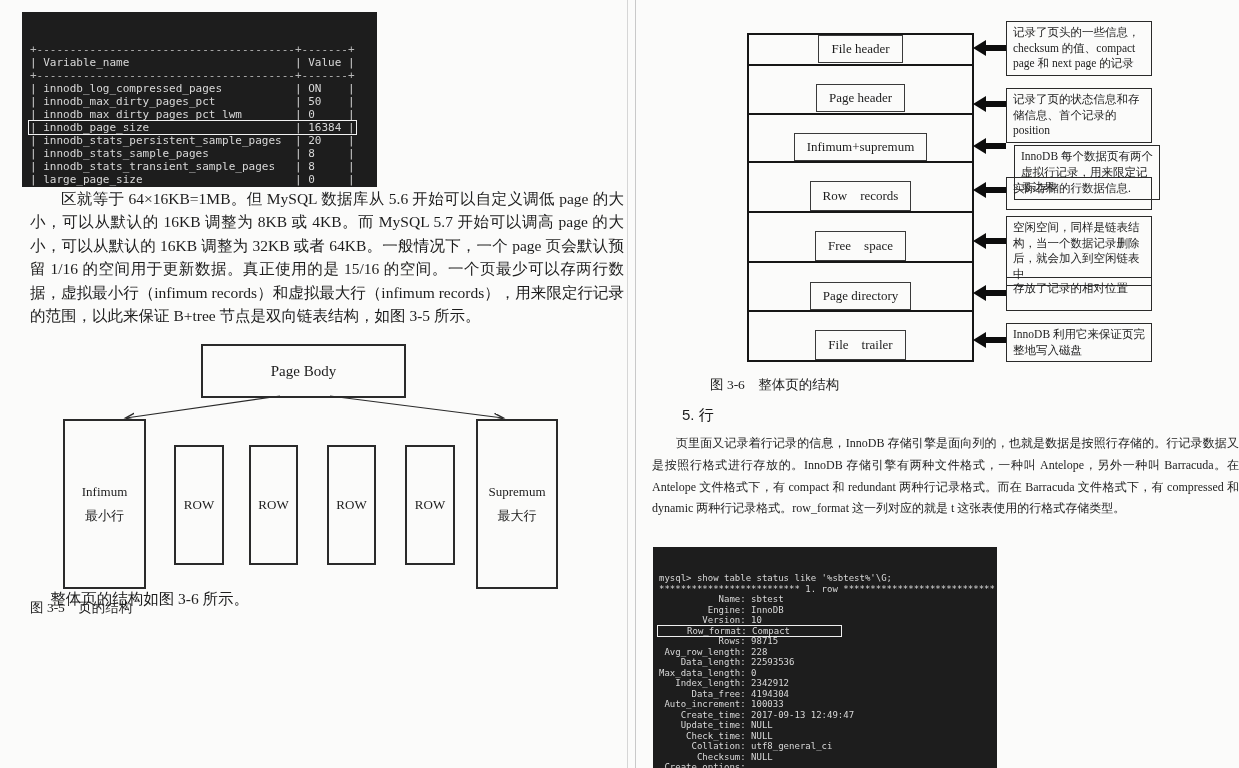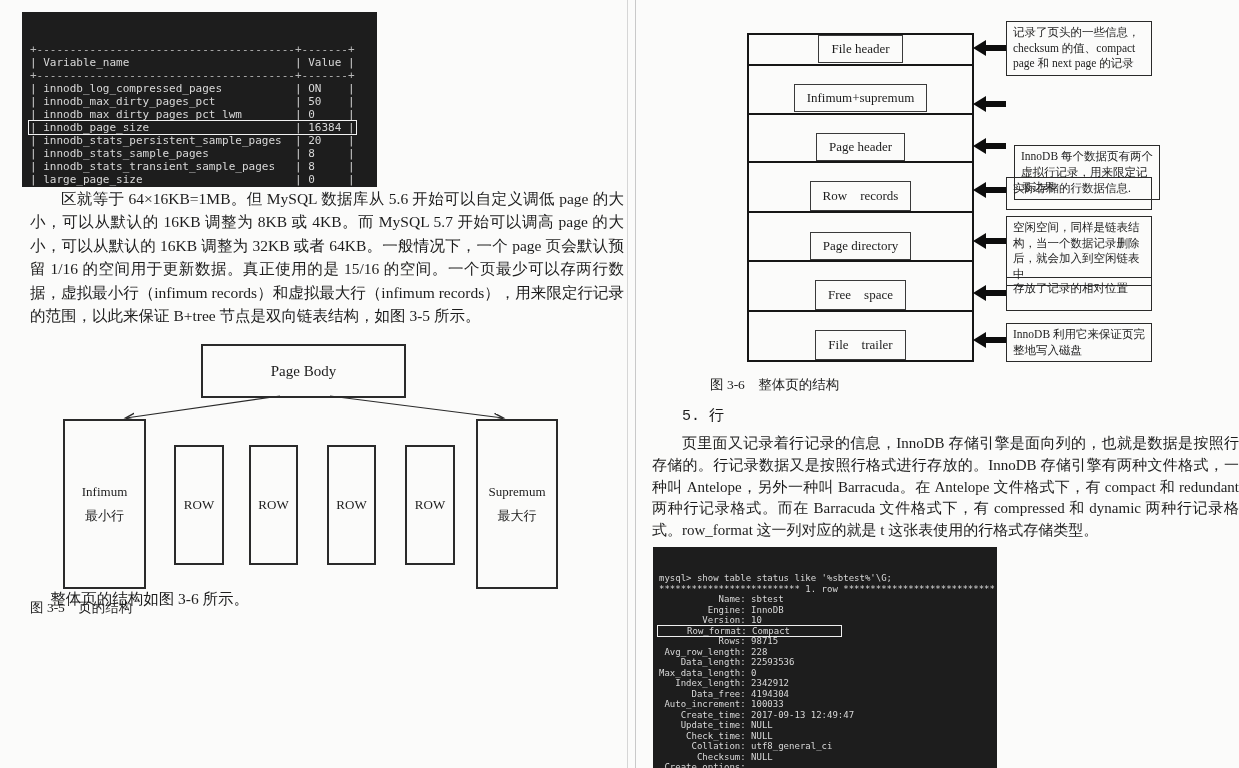--- a/index.html
+++ b/index.html
@@ -22,23 +22,23 @@
   #term1{left:22px;top:12px;width:347px;height:170px;font-size:11px;line-height:13px;padding:5px 0 0 8px;}
   #term2{left:653px;top:547px;width:338px;height:221px;font-size:9px;line-height:10.5px;padding:5px 0 0 6px;}
   .tline{white-space:pre;}
   .tline.dim{color:#b9b9b9;}
   .hl{display:inline-block;border:1px solid #f2f2f2;margin:-1px -2px;padding:0 1px;}
   .hl2{display:inline-block;border:1px solid #f0f0f0;margin:-1px 2px -1px -2px;padding:0 2px;}
 
   
   .para{margin:0;text-align:justify;text-indent:2em;}
   #left-para{left:30px;top:187px;width:594px;font-size:15.5px;line-height:23.4px;}
-  #right-para{left:652px;top:433px;width:587px;font-size:15px;line-height:21.8px;}
+  #right-para{left:652px;top:433px;width:587px;font-size:12px;line-height:21.8px;}
   #closing{left:30px;top:589px;font-size:15.5px;text-indent:1.3em;margin:0;}
-  #h5{left:682px;top:406px;margin:0;font-family:Liberation Mono, monospace;
+  #h5{left:682px;top:406px;margin:0;font-family:Liberation Sans, sans-serif;
       font-size:15px;font-weight:500;}
 
   
   #fig35{left:30px;top:335px;width:595px;height:292px;margin:0;}
   .dbox{position:absolute;border:2px solid #2a2a2a;display:flex;align-items:center;
         justify-content:center;background:transparent;}
   #pbody{left:171px;top:9px;width:201px;height:50px;font-size:15px;}
   #infimum{left:33px;top:84px;width:79px;height:166px;flex-direction:column;gap:7px;font-size:13px;}
   #supremum{left:446px;top:84px;width:78px;height:166px;flex-direction:column;gap:7px;font-size:13px;}
   .rowbox{position:absolute;top:110px;height:116px;border:2px solid #2a2a2a;display:flex;
@@ -111,42 +111,43 @@
 </section>
 
 <section>
 
   <figure id="fig36" class="abs">
     <div id="fig36-diagram">
         <div class="sec">
           <div class="secbox">File header</div>
         </div>
         <div class="sec">
-          <div class="secbox">Infimum+supremum</div>
+          <div class="secbox">Page header</div>
         </div>
         <div class="sec">
-          <div class="secbox">Page header</div>
+          <div class="secbox">Infimum+supremum</div>
         </div>
         <div class="sec">
           <div class="secbox">Row　records</div>
         </div>
         <div class="sec">
-          <div class="secbox">Page directory</div>
+          <div class="secbox">Free　space</div>
         </div>
         <div class="sec">
-          <div class="secbox">Free　space</div>
+          <div class="secbox">Page directory</div>
         </div>
         <div class="sec">
           <div class="secbox">File　trailer</div>
         </div>
       </div>
     <figcaption id="cap36" class="cap">图 3-6　整体页的结构</figcaption>
   <div class="note" style="top: 21px; min-height: 54px;">记录了页头的一些信息，checksum 的值、compact page 和 next page 的记录</div>
       <div class="harrow" style="top: 45px;"></div>
       <div class="ahead" style="top: 40px;"></div>
+      <div class="note" style="top: 88px; min-height: 33px;">记录了页的状态信息和存储信息、首个记录的 position</div>
       <div class="harrow" style="top: 101px;"></div>
       <div class="ahead" style="top: 96px;"></div>
       <div class="note" style="top: 145px; min-height: 31px; margin-left: 8px;">InnoDB 每个数据页有两个虚拟行记录，用来限定记录边界</div>
       <div class="harrow" style="top: 143px;"></div>
       <div class="ahead" style="top: 138px;"></div>
       <div class="note" style="top: 177px; min-height: 33px;">实际存储的行数据信息.</div>
       <div class="harrow" style="top: 187px;"></div>
       <div class="ahead" style="top: 182px;"></div>
       <div class="note" style="top: 216px; min-height: 51px;">空闲空间，同样是链表结构，当一个数据记录删除后，就会加入到空闲链表中</div>
       <div class="harrow" style="top: 238px;"></div>

